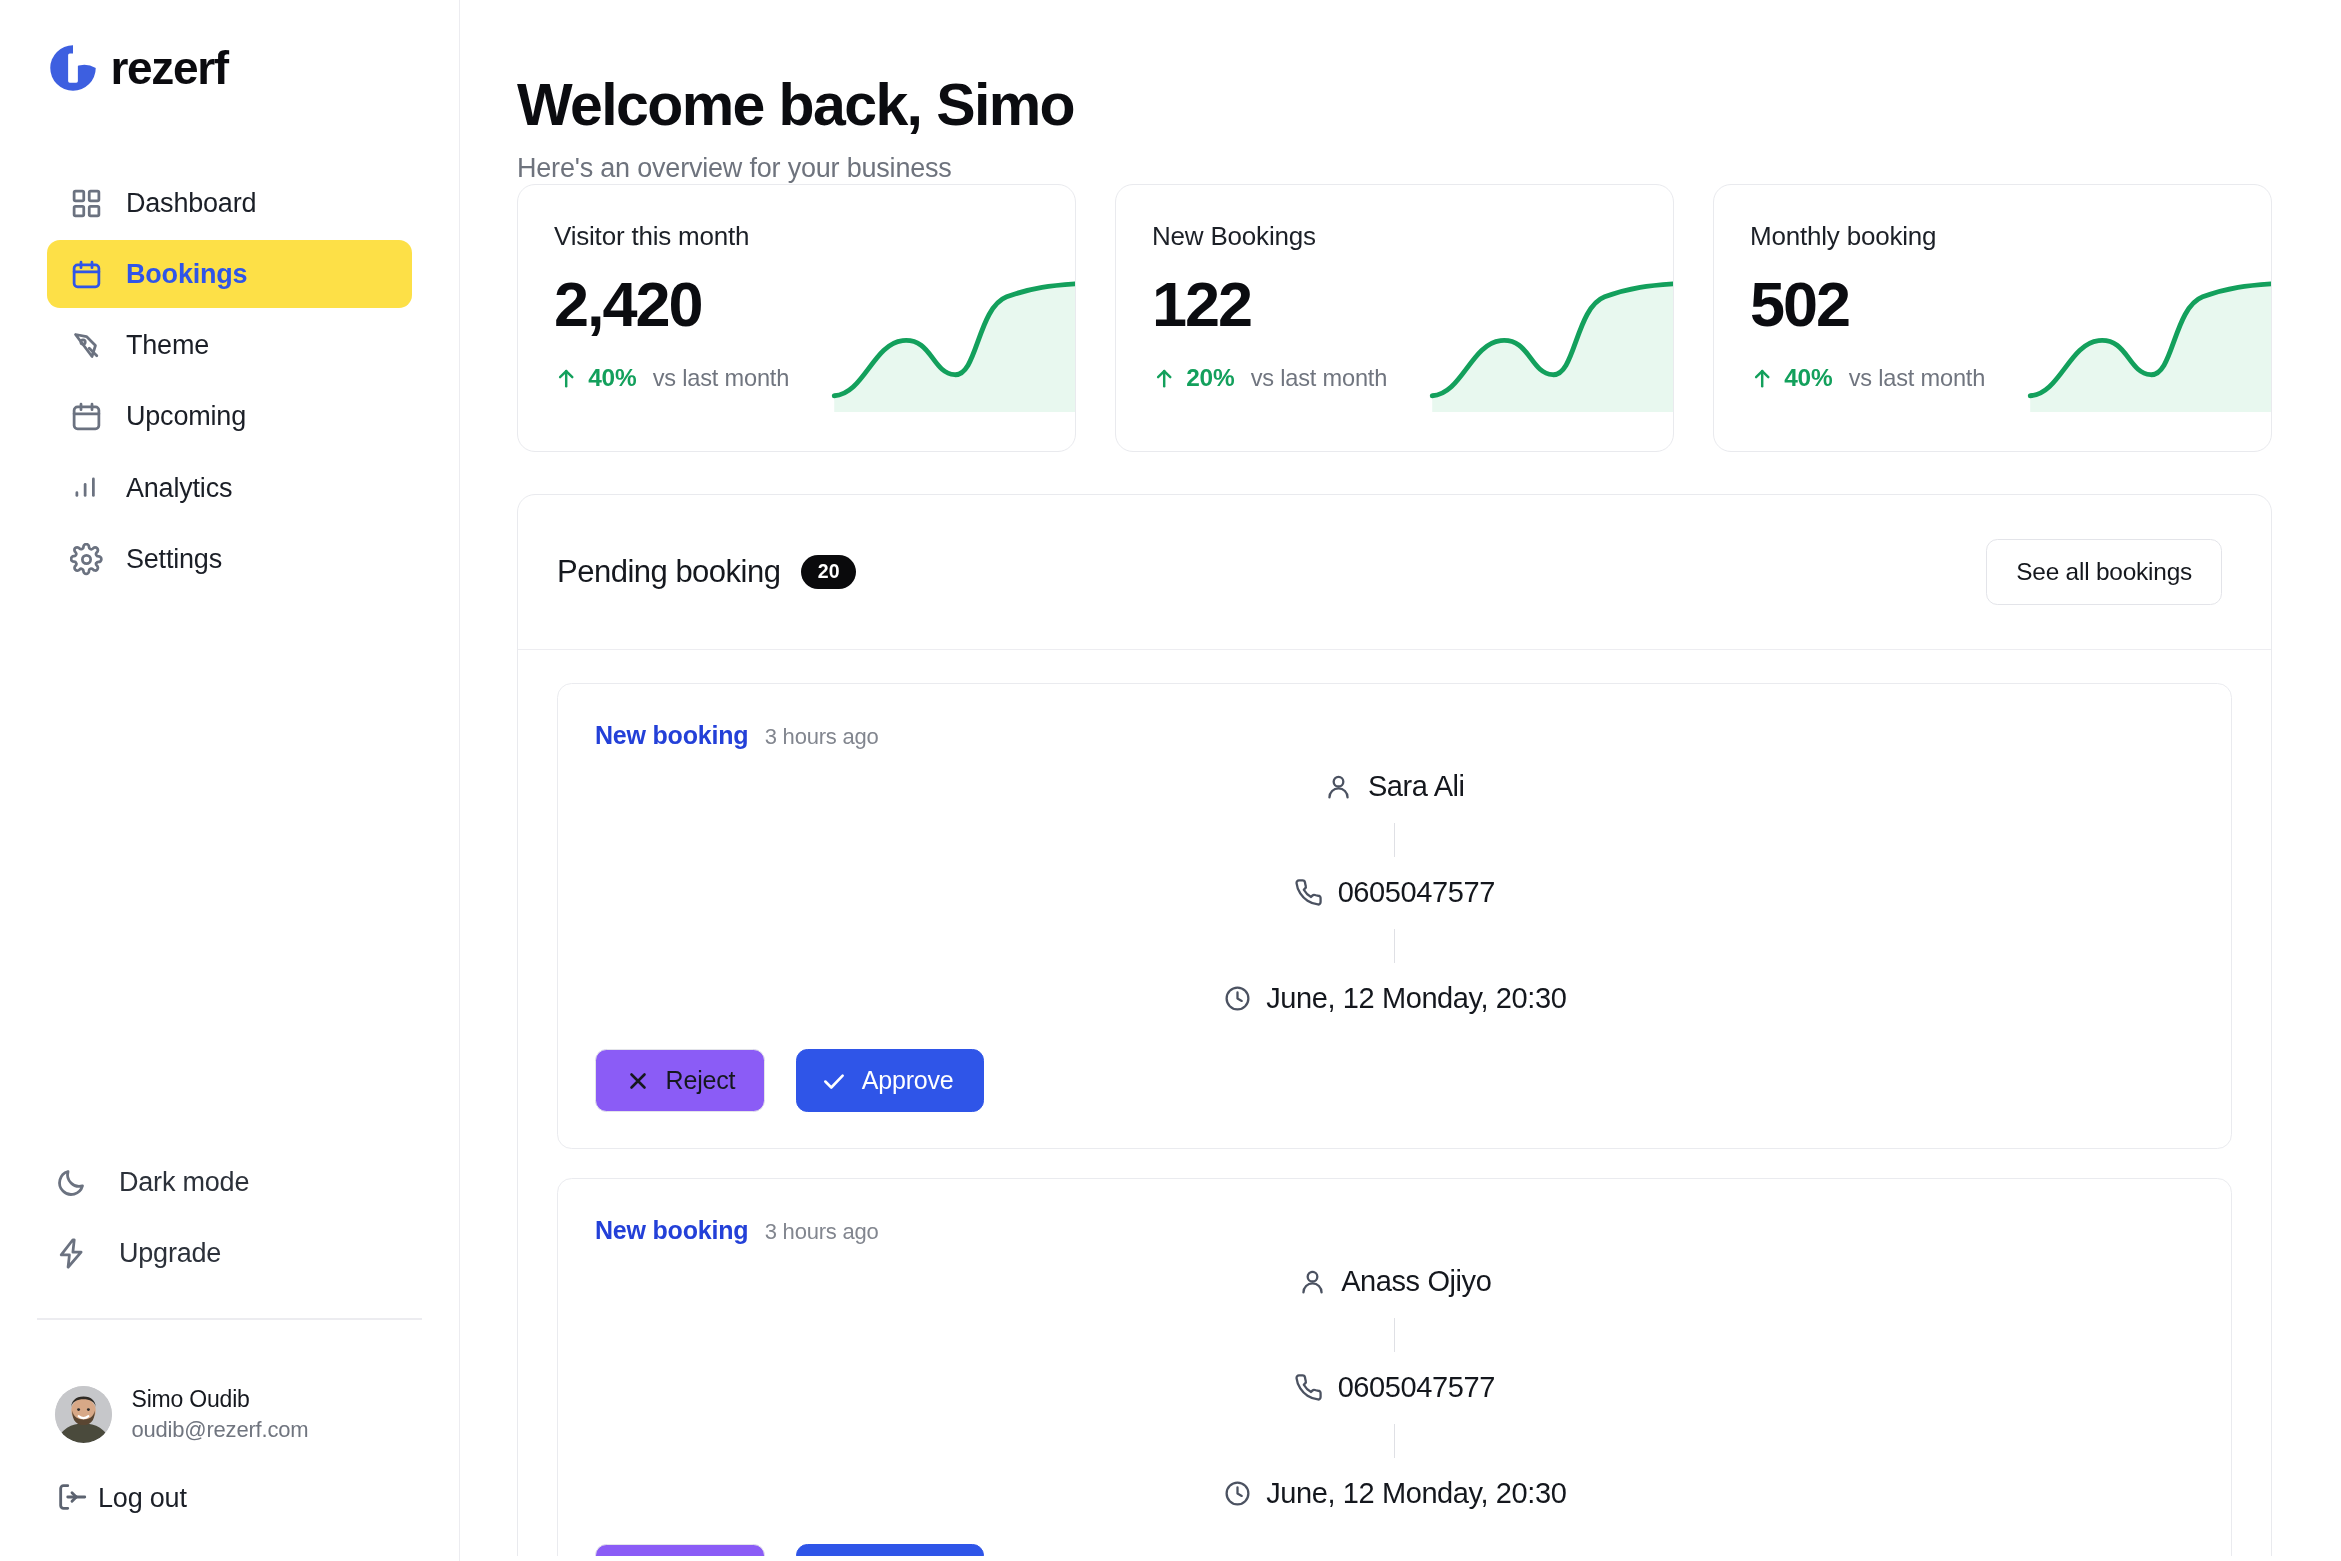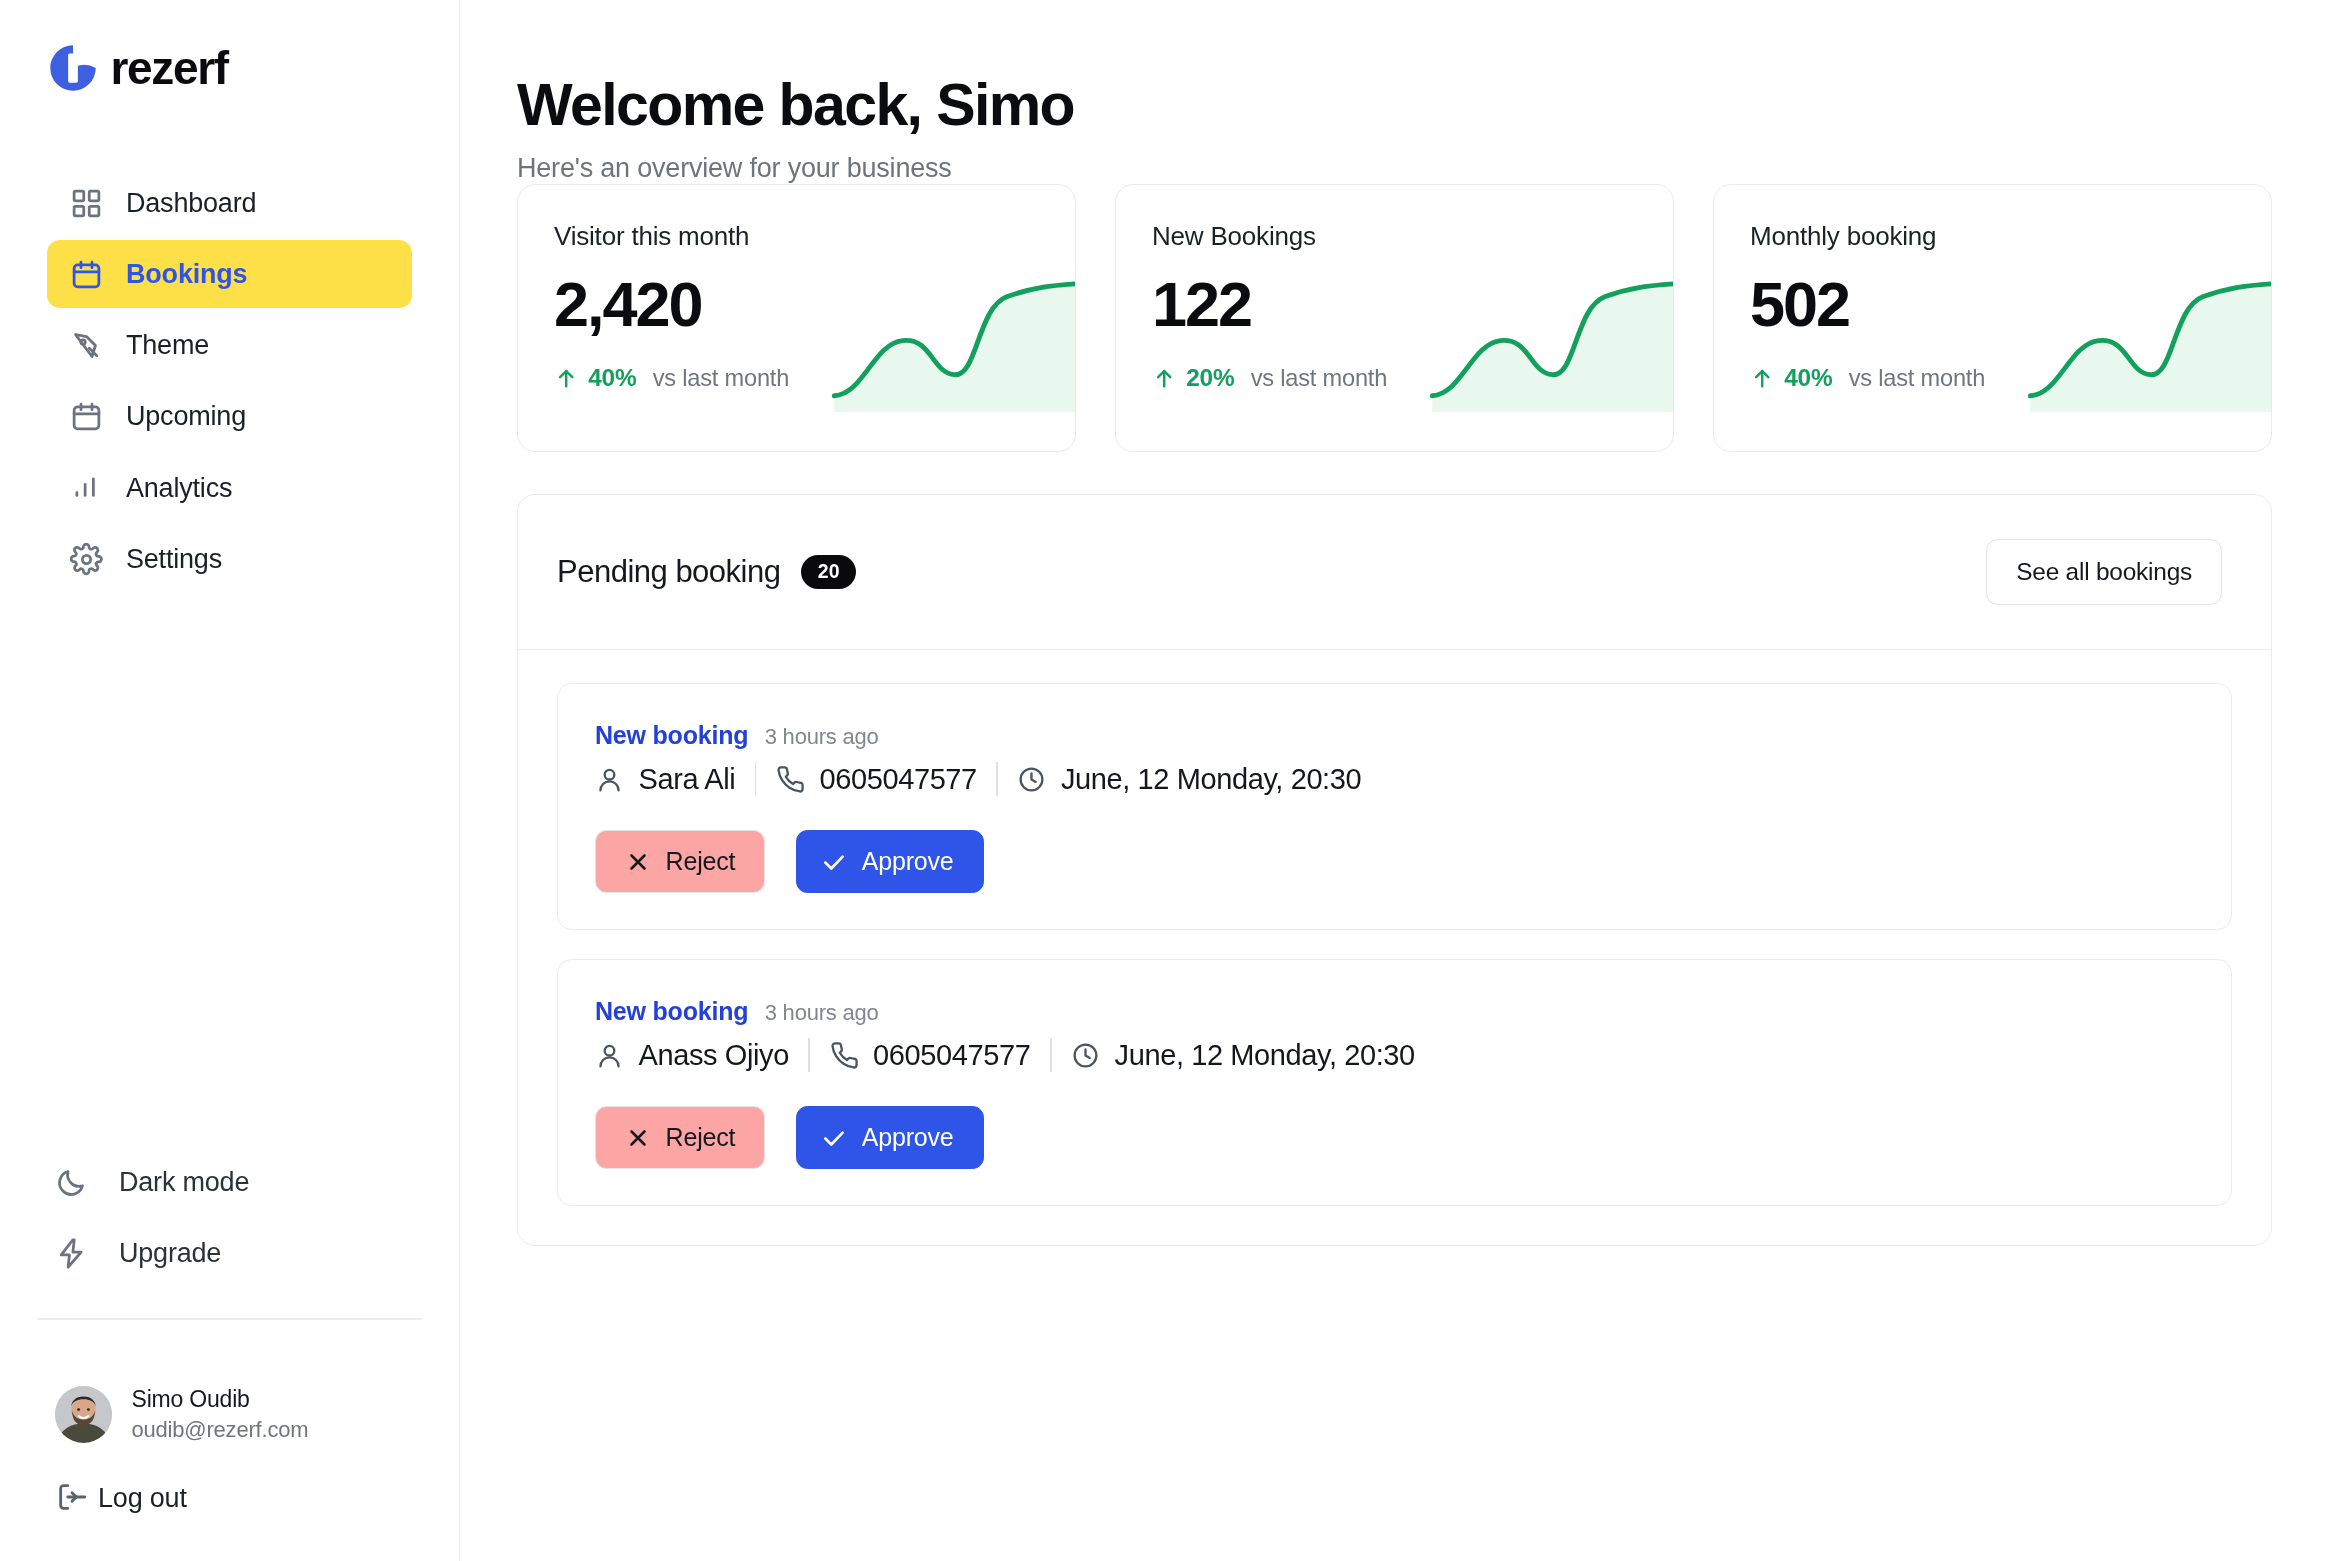--- a/index.html
+++ b/index.html
@@ -219,21 +219,22 @@
     padding: 37px 37px 36px 37px;
   }
   .booking-top { display: flex; align-items: baseline; gap: 16.3px; }
   .booking-tag { font-size: 25px; font-weight: 700; color: #2340d8; letter-spacing: -0.2px; }
   .booking-time { font-size: 22px; color: #82868f; letter-spacing: -0.2px; }
 
   .booking-meta {
     display: flex;
     align-items: center;
     gap: 19.5px;
-    margin-top: 12px;
+    margin-top: 20px;
+    flex-direction: column;
   }
   .meta { display: flex; align-items: center; gap: 14.6px; }
   .meta .m-icon { width: 29px; height: 29px; flex: 0 0 29px; }
   .meta .m-icon svg { width: 29px; height: 29px; display: block; }
   .meta-text { font-size: 29px; color: #14171d; letter-spacing: -0.4px; }
   .meta-sep { width: 1.6px; height: 34px; background: #dfe0e5; }
 
   .booking-actions { display: flex; gap: 31px; margin-top: 34px; }
   .btn {
     display: flex;
@@ -241,21 +242,21 @@
     gap: 14.6px;
     height: 63px;
     padding: 0 29px;
     border-radius: 11.4px;
     font-size: 25px;
     letter-spacing: -0.2px;
     cursor: pointer;
     font-family: inherit;
   }
   .btn svg { width: 26px; height: 26px; display: block; }
-  .btn-reject { background: #fca5a5; border: 1.6px solid #e3e4e9; color: #15181e; }
+  .btn-reject { background: #8b5cf6; border: 1.6px solid #e3e4e9; color: #15181e; }
   .btn-approve { background: #2f55e8; border: 1.6px solid #2f55e8; color: #ffffff; font-weight: 500; padding-left: 24px; }
 </style>
 </head>
 <body>
 
 <div class="app">
 
   <aside class="sidebar">
 
     <div class="brand">

